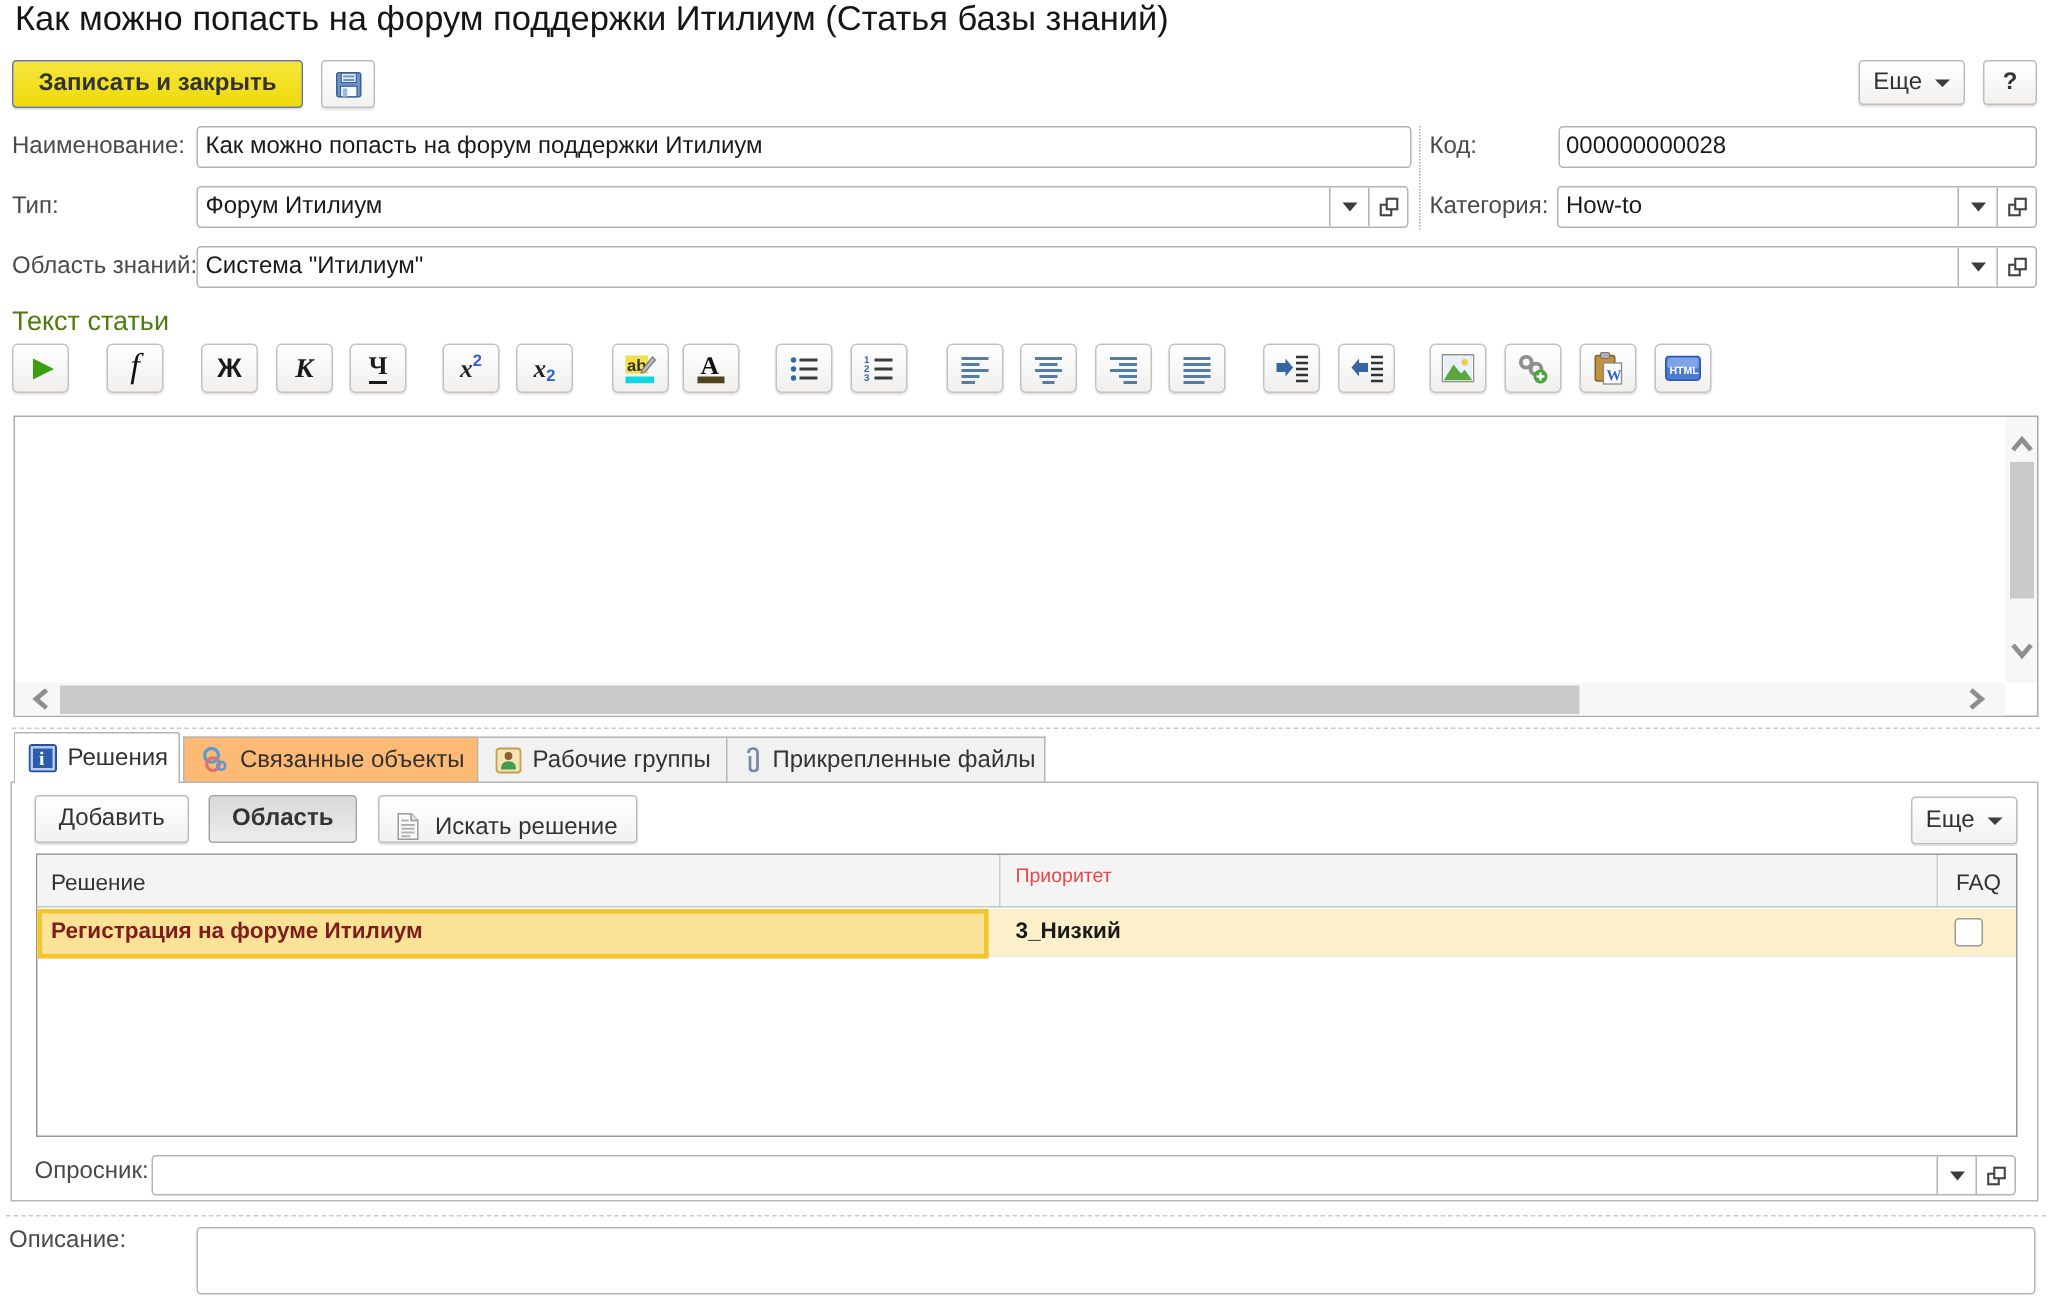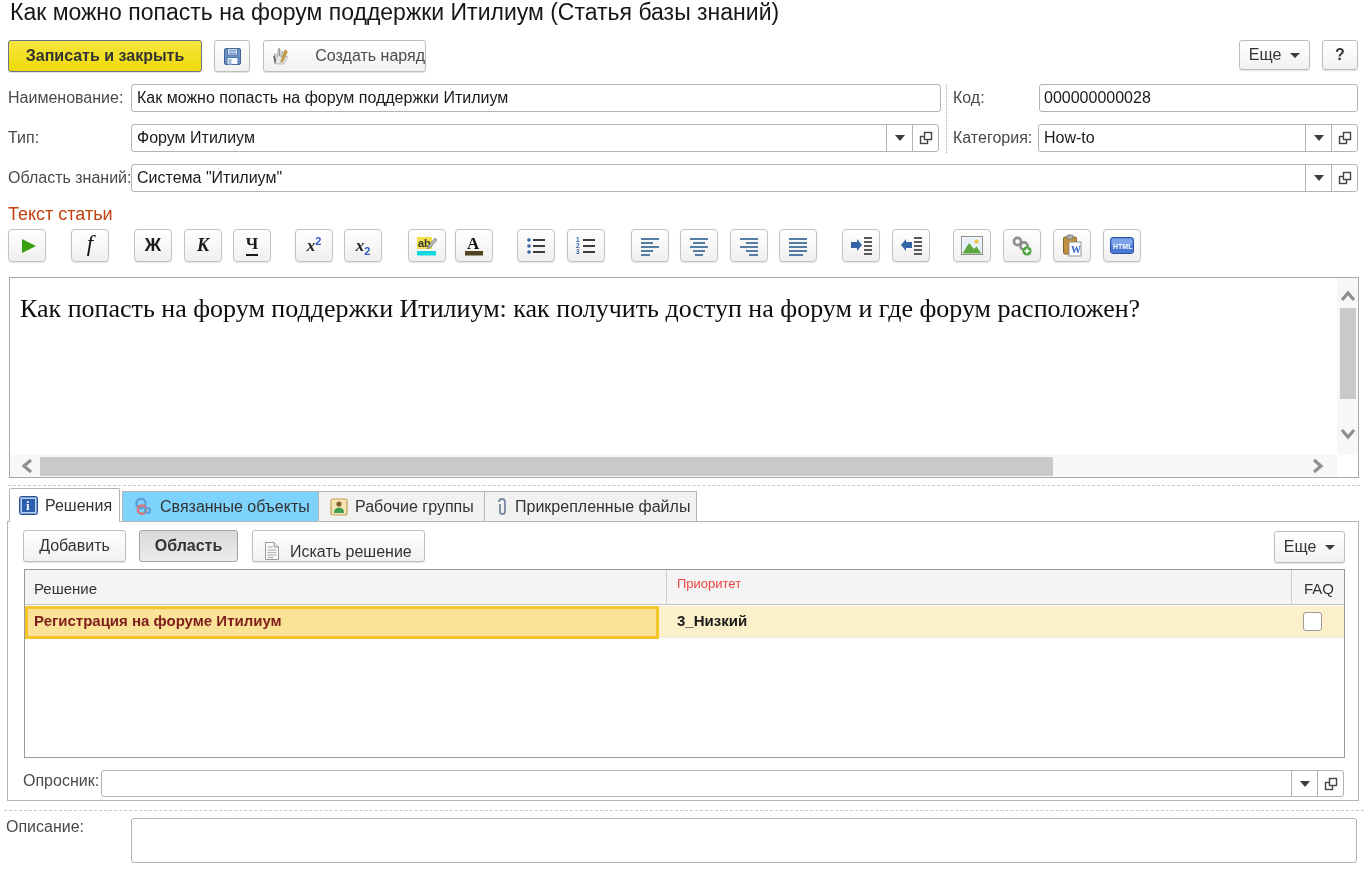--- a/index.html
+++ b/index.html
@@ -26,28 +26,20 @@
 <div class="btn" style="left:214px; top:40px; width:36px; height:32px;" id="saveBtn">
 <svg width="21" height="21" viewBox="0 0 21 21">
         <path d="M2.5 4 Q2.5 2.5 4 2.5 L17 2.5 Q18.5 2.5 18.5 4 L18.5 17 Q18.5 18.5 17 18.5 L4 18.5 Q2.5 18.5 2.5 17 Z" fill="#6a93cd" stroke="#3d6293" stroke-width="1"></path>
         <rect x="5.5" y="2.8" width="10" height="6.2" fill="#eef4fb" stroke="#3d6293" stroke-width="0.8"></rect>
         <rect x="6.8" y="4.2" width="7.4" height="1.4" fill="#6a93cd"></rect>
         <rect x="6.8" y="6.6" width="7.4" height="1.4" fill="#6a93cd"></rect>
         <rect x="5" y="11.5" width="11" height="7" fill="#f5f8fc" stroke="#3d6293" stroke-width="0.8"></rect>
         <rect x="6.5" y="13" width="3" height="5.5" fill="#9db9dd"></rect>
       </svg>
 </div>
-<div class="btn" style="left:263px; top:40px; width:163px; height:32px; color:#4c4c4c; justify-content:flex-start; padding-left:8px;">
-<svg width="22" height="24" viewBox="0 0 22 24" style="margin-right:26px;">
-        <path d="M5 22 L3 10 L5.5 9.5 L7 14 L8 3 L10 3 L10.5 13 L12 13 L12.5 6 L14.5 6.5 L14 14 L19 12 L19.5 14 L15 22 Z" fill="#e8e8e8" stroke="#9a9a9a" stroke-width="0.9"></path>
-        <path d="M3.5 23 L1.5 12 L3.5 11.5 L5.5 17 Z" fill="#6f6f6f"></path>
-        <path d="M17 4 L19.5 6.5 L13.5 19 L11.5 20 L11.8 17.5 Z" fill="#d8a33c" stroke="#8a6a1f" stroke-width="0.7"></path>
-        <path d="M8.5 2 L9.8 2 L10.2 12 L8.8 12 Z" fill="#8f8f8f"></path>
-      </svg>
-Создать наряд</div>
 <div class="btn" style="left:1239px; top:40px; width:71px; height:30px;">Еще&nbsp;&nbsp;<span class="tri" style="border-top-width:5px;"></span></div>
 <div class="btn" style="left:1322px; top:40px; width:36px; height:30px; font-weight:bold; font-size:16px;">?</div>
 
 <div class="lbl" style="left:8px; top:89px;">Наименование:</div>
 <div class="inp" style="left:131px; top:84px; width:810px; height:28px;">Как можно попасть на форум поддержки Итилиум</div>
 <div class="dotsep" style="left:946px; top:84px; height:69px;"></div>
 <div class="lbl" style="left:953px; top:89px;">Код:</div>
 <div class="inp" style="left:1039px; top:84px; width:319px; height:28px; padding-left:4px;">000000000028</div>
 
 <div class="lbl" style="left:8px; top:129px;">Тип:</div>
@@ -81,21 +73,21 @@
         <span class="tri"></span>
       </div>
   <div class="comboArr" style="right:0;">
         <svg width="16" height="16" viewBox="0 0 16 16">
           <rect x="2.5" y="6.5" width="7" height="7" fill="none" stroke="#444" stroke-width="1.4"></rect>
           <rect x="6.5" y="2.5" width="7" height="7" fill="#fff" stroke="#444" stroke-width="1.4"></rect>
         </svg>
       </div>
 </div>
 
-<div class="abs" style="left:8px; top:204px; font-size:18px; color:#c2410c;">Текст статьи</div>
+<div class="abs" style="left:8px; top:204px; font-size:18px; color:#4d7c0f;">Текст статьи</div>
 
 <div class="tbtn" style="left:8px;">
       <svg width="20" height="20" viewBox="0 0 20 20">
         <polygon points="5,3 19,10 5,17" fill="#3ba00f"></polygon>
       </svg>
     </div>
 <div class="tbtn" style="left:71px;">
       <span style="font-family:'Liberation Serif',serif; font-style:italic; font-size:23px; color:#111; margin-top:-3px;">f</span>
     </div>
 <div class="tbtn" style="left:134px;">
@@ -255,21 +247,20 @@
     </div>
 <div class="tbtn" style="left:1103px;">
       <svg width="24" height="17" viewBox="0 0 24 17">
         <rect x="0.5" y="0.5" width="23" height="16" rx="2.5" fill="#4a7ad4" stroke="#2d55a5"></rect>
         <rect x="1.5" y="1.5" width="21" height="7" rx="2" fill="#7da3e8"></rect>
         <text x="3" y="12" font-family="Liberation Sans" font-size="7" font-weight="bold" fill="#fff">HTML</text>
       </svg>
     </div>
 
 <div class="abs" style="left:9px; top:277px; width:1350px; height:201px; border:1px solid #a9a9a9; background:#fff;"></div>
-<div class="abs" style="left:20px; top:294px; font-family:'Liberation Serif',serif; font-size:26px; color:#0d0d0d; white-space:nowrap;">Как попасть на форум поддержки Итилиум: как получить доступ на форум и где форум расположен?</div>
 
 <div class="abs" style="left:1337px; top:278px; width:21px; height:177px; background:#f7f7f7;"></div>
 <svg class="abs" style="left:1340px; top:289px;" width="16" height="16" viewBox="0 0 16 16">
       <polyline points="2,11 8,4 14,11" fill="none" stroke="#8f8f8f" stroke-width="3.2"></polyline>
     </svg>
 <div class="abs" style="left:1340px; top:308px; width:16px; height:91px; background:#c9c9c9;"></div>
 <svg class="abs" style="left:1340px; top:425px;" width="16" height="16" viewBox="0 0 16 16">
       <polyline points="2,5 8,12 14,5" fill="none" stroke="#8f8f8f" stroke-width="3.2"></polyline>
     </svg>
 
@@ -279,21 +270,21 @@
     </svg>
 <div class="abs" style="left:40px; top:457px; width:1013px; height:19px; background:#c9c9c9;"></div>
 <svg class="abs" style="left:1309px; top:458px;" width="16" height="16" viewBox="0 0 16 16">
       <polyline points="5,2 12,8 5,14" fill="none" stroke="#8f8f8f" stroke-width="3.2"></polyline>
     </svg>
 
 <div class="dash" style="left:8px; top:485px; width:1352px;"></div>
 
 <div class="abs" id="panel" style="left:7px; top:521px; width:1352px; height:280px; border:1px solid #b5b5b5; background:#fff;"></div>
 
-<div class="tab" style="left:122px; top:491px; width:197px; height:31px; background:#7dd3fc; padding-left:11px;">
+<div class="tab" style="left:122px; top:491px; width:197px; height:31px; background:#fdba74; padding-left:11px;">
 <svg width="19" height="19" viewBox="0 0 19 19" style="margin-right:7px;">
         <circle cx="7" cy="6.5" r="4.6" fill="none" stroke="#5b9bd5" stroke-width="2.2"></circle>
         <circle cx="8" cy="12.5" r="4.2" fill="none" stroke="#e07070" stroke-width="2.2"></circle>
         <circle cx="13.5" cy="13.5" r="2.6" fill="none" stroke="#5b9bd5" stroke-width="1.8"></circle>
       </svg>
 Связанные объекты</div>
 <div class="tab" style="left:485px; top:491px; width:212px; height:31px; background:#f1f1f1; padding-left:11px; border-left:none;">
 <svg width="12" height="20" viewBox="0 0 12 20" style="margin-right:7px;">
         <path d="M3 5 Q3 2 6 2 Q9 2 9 5 L9 15 Q9 17 6.5 17 Q4 17 4 15 L4 7" fill="none" stroke="#7a87a0" stroke-width="1.8"></path>
       </svg>

